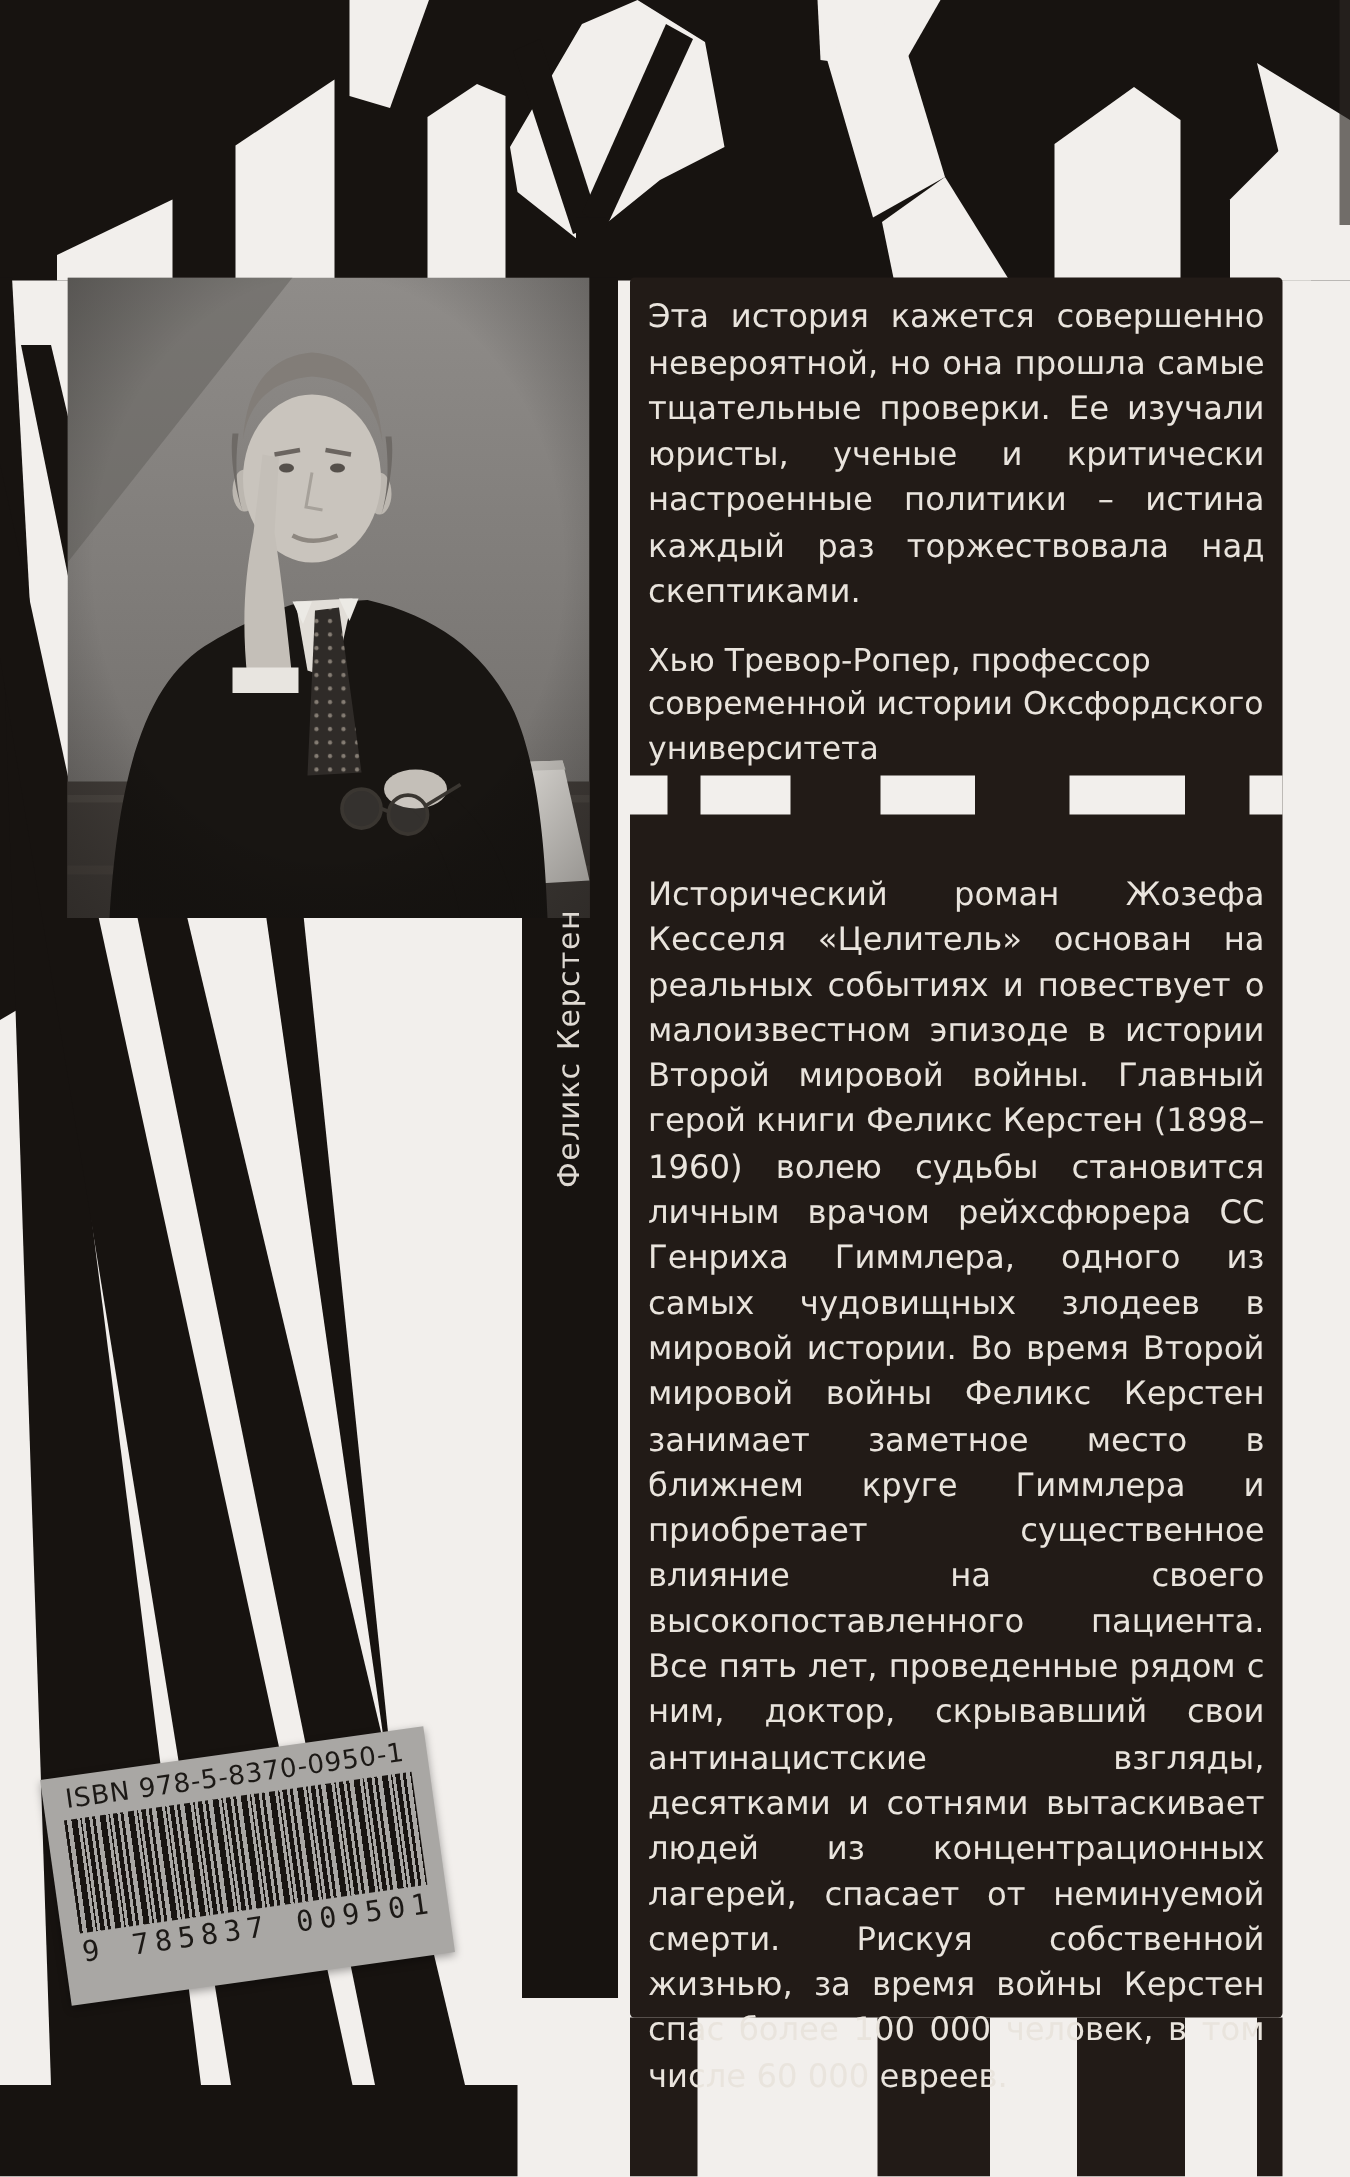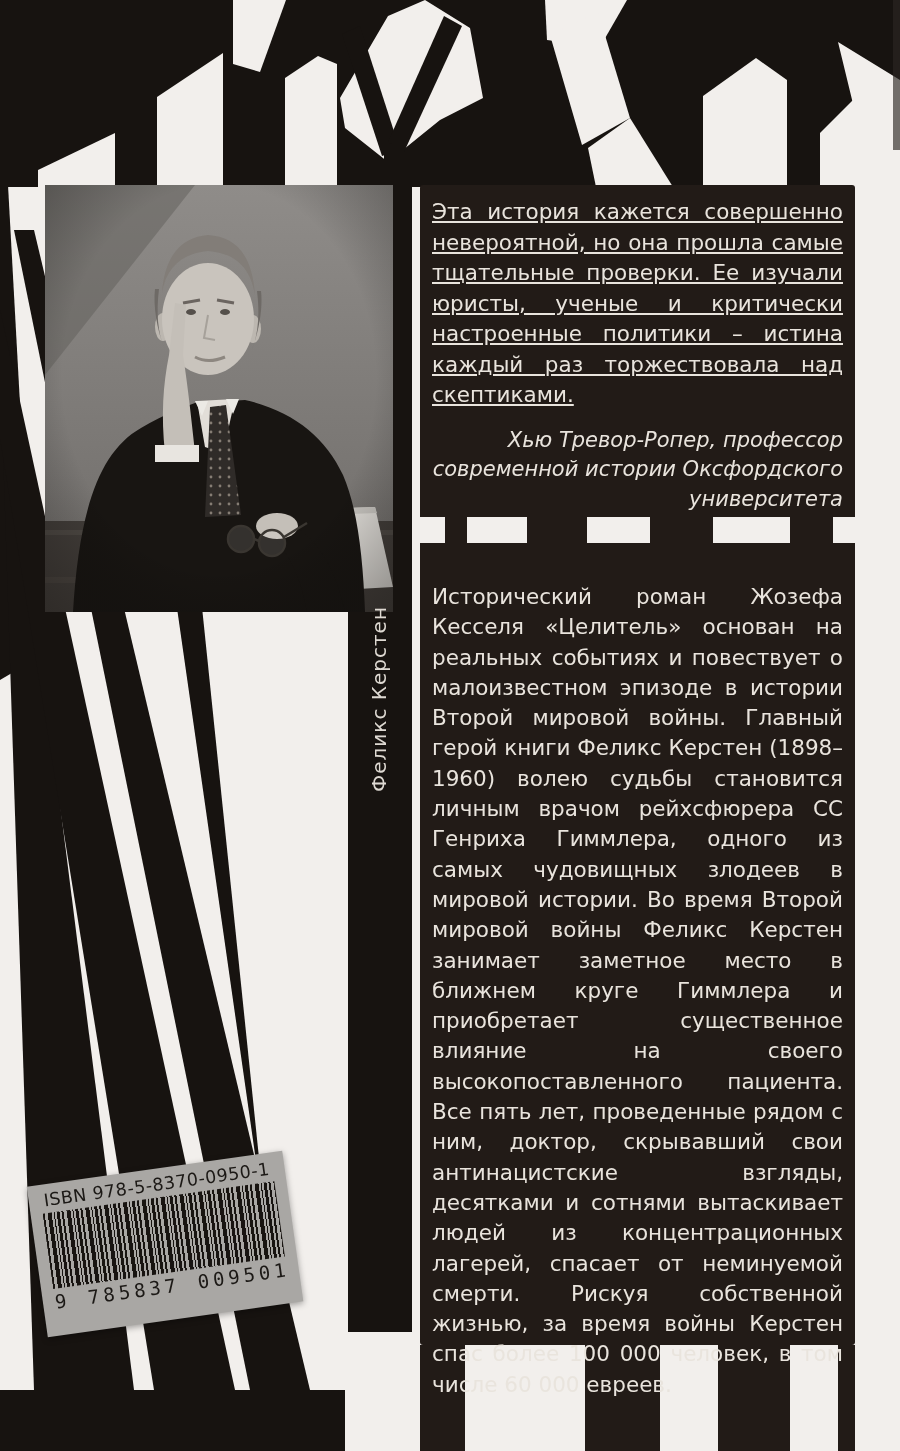--- a/index.html
+++ b/index.html
@@ -22,24 +22,24 @@
     display:flex; align-items:center; justify-content:center;
   }
   #caption span {
     writing-mode:vertical-rl; transform:rotate(180deg);
     color:#ded9d2; font-size:20px; letter-spacing:1px; white-space:nowrap;
   }
 
   
   .panel-text { color:#e9e4dd; }
   #quote-block { left:432px; top:197px; width:411px; }
-  #quote-text  { font-size:21.5px; line-height:30.5px; text-align:justify;text-decoration:underline; }
+  #quote-text  { font-size:21.5px; line-height:30.5px; text-align:justify; }
   #quote-attrib{
     margin-top:15px; font-size:21px; line-height:29.5px;
-    font-style:italic; text-align:right;
+    text-align:left;
   }
   #main-block { left:432px; top:582px; width:411px; }
   .ann-para   { font-size:21.5px; line-height:30.3px; text-align:justify; }
   .ann-para.indent { text-indent:40px; }
 
   
   #barcode-label {
     left:36px; top:1168px; width:258px; height:152px;
     background:#a9a7a4; transform:rotate(-8deg);
     padding:6px 12px 8px 12px; box-sizing:border-box;

